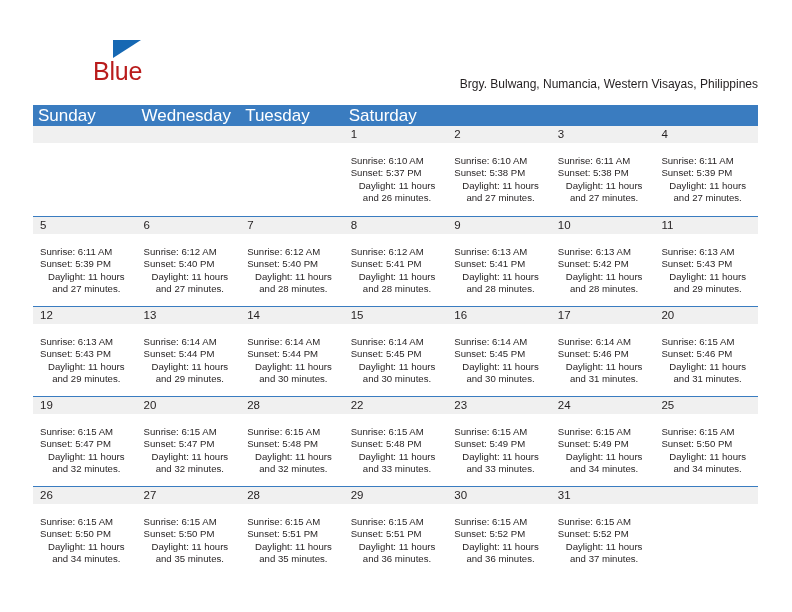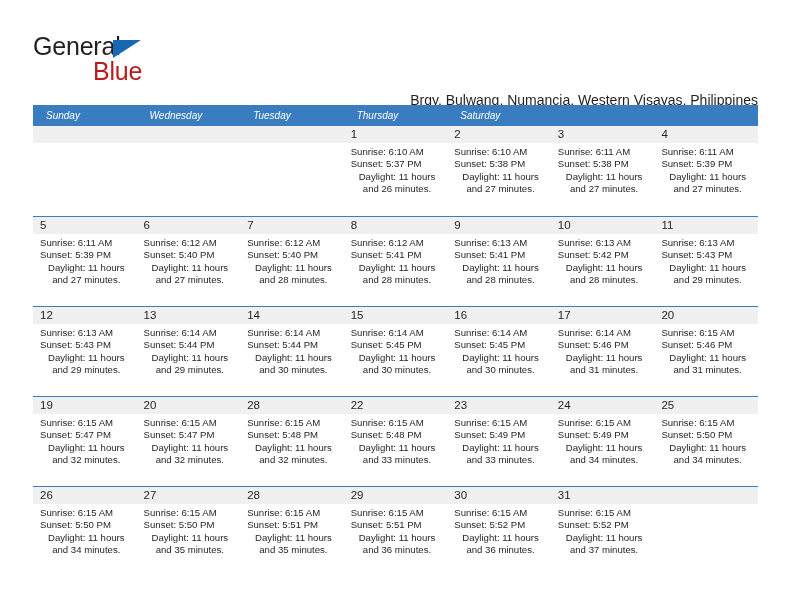--- a/index.html
+++ b/index.html
@@ -72,22 +72,22 @@
     top: 32px;
     font-size: 26px;
     line-height: 30px;
     color: #231f20;
     text-align: right;
     white-space: nowrap;
   }
   .subtitle {
     position: absolute;
     right: 34px;
-    top: 92px;
-    font-size: 14px;
+    top: 76px;
+    font-size: 12px;
     line-height: 16px;
     color: #231f20;
     text-align: right;
     white-space: nowrap;
   }
 
   
   .calendar {
     position: absolute;
     left: 33px;
@@ -98,27 +98,26 @@
   .weekday-row {
     display: flex;
     width: 725px;
     height: 21px;
     background: #3a7cc0;
   }
   .weekday {
     flex: 0 0 103.57px;
     width: 103.57px;
     box-sizing: border-box;
-    padding-left: 13px;
+    padding-left: 5px;
     color: #ffffff;
-    font-size: 10px;
+    font-size: 17px;
     line-height: 21px;
     white-space: nowrap;
     overflow: hidden;
-    font-style: italic;
   }
 
   .week-row {
     position: relative;
     width: 725px;
     height: 90px;
     border-top: 1px solid #3a7cc0;
     box-sizing: border-box;
     display: flex;
   }
@@ -152,56 +151,54 @@
     z-index: 2;
     font-size: 11.5px;
     line-height: 17px;
     color: #231f20;
     height: 17px;
   }
 
   .day-info {
     position: relative;
     z-index: 2;
-    margin-top: 3px;
+    margin-top: 12px;
     font-size: 9.6px;
     line-height: 12.4px;
     color: #231f20;
   }
   .day-info div {
     white-space: nowrap;
   }
   .day-info .daylight {
     white-space: normal;
     text-align: center;
   }
 </style>
 </head>
 <body>
 
 <div class="page">
 
   <div class="header">
 
     <div class="logo">
-      <span class="logo-general">General</span>
       <span class="logo-tri"></span>
       <span class="logo-blue">Blue</span>
     </div>
 
     <div class="subtitle">Brgy. Bulwang, Numancia, Western Visayas, Philippines</div>
   </div>
 
   <div class="calendar">
 
     <div class="weekday-row">
       <div class="weekday">Sunday</div>
       <div class="weekday">Wednesday</div>
       <div class="weekday">Tuesday</div>
-      <div class="weekday">Thursday</div>
       <div class="weekday">Saturday</div>
     </div>
 
     <div id="weeks-container">
         <div class="week-row first">
           <div class="day-cell blank">
             <div class="day-band"></div>
             <div class="day-num"></div>
           </div>
           <div class="day-cell blank">

